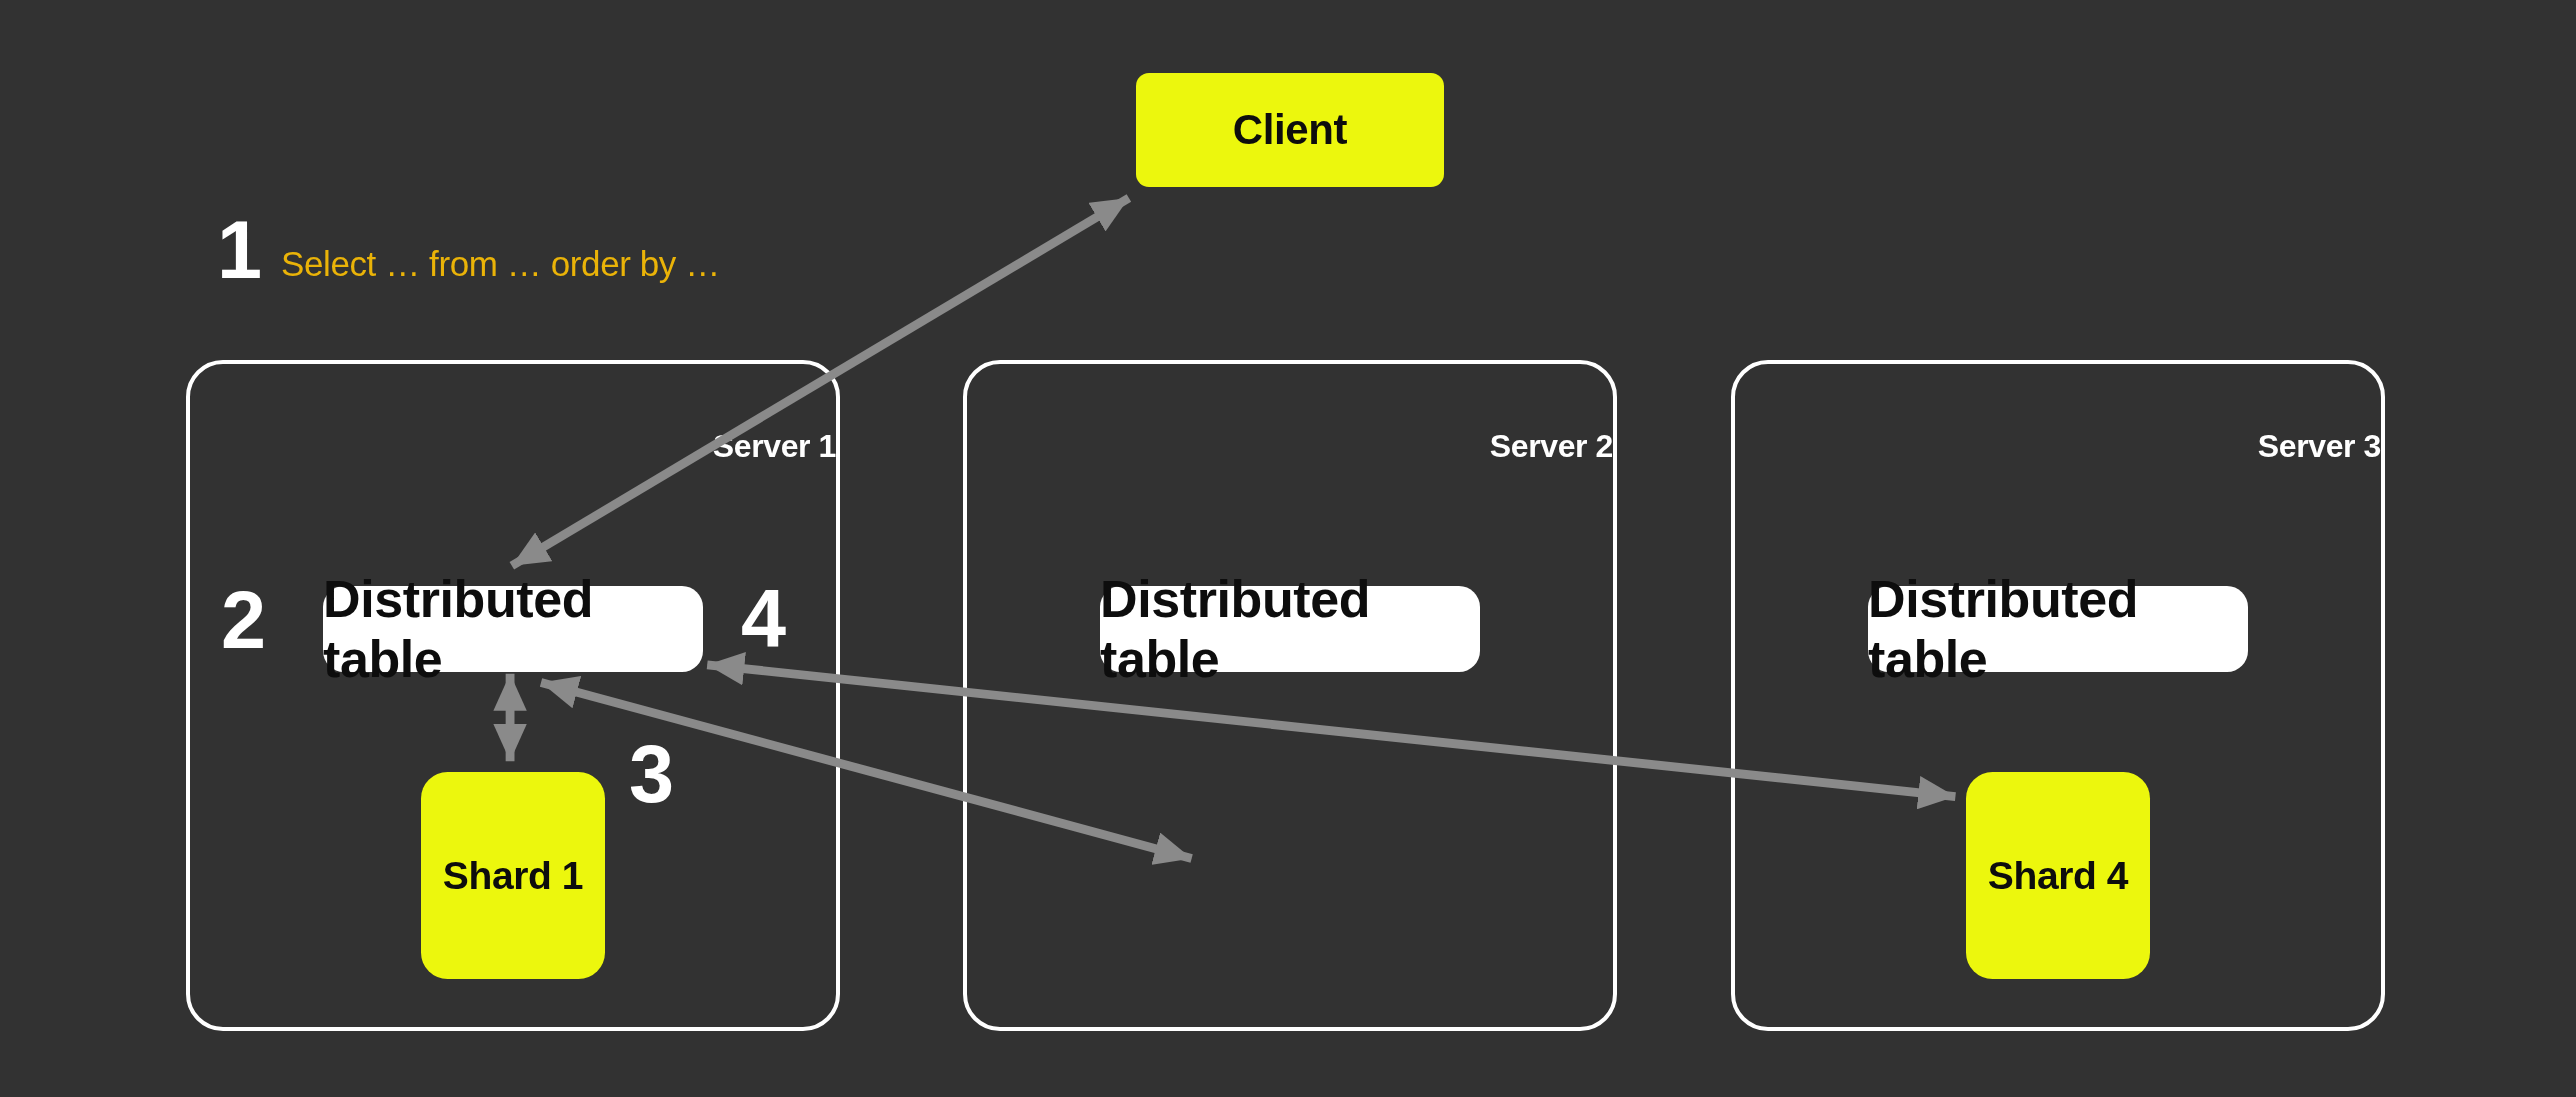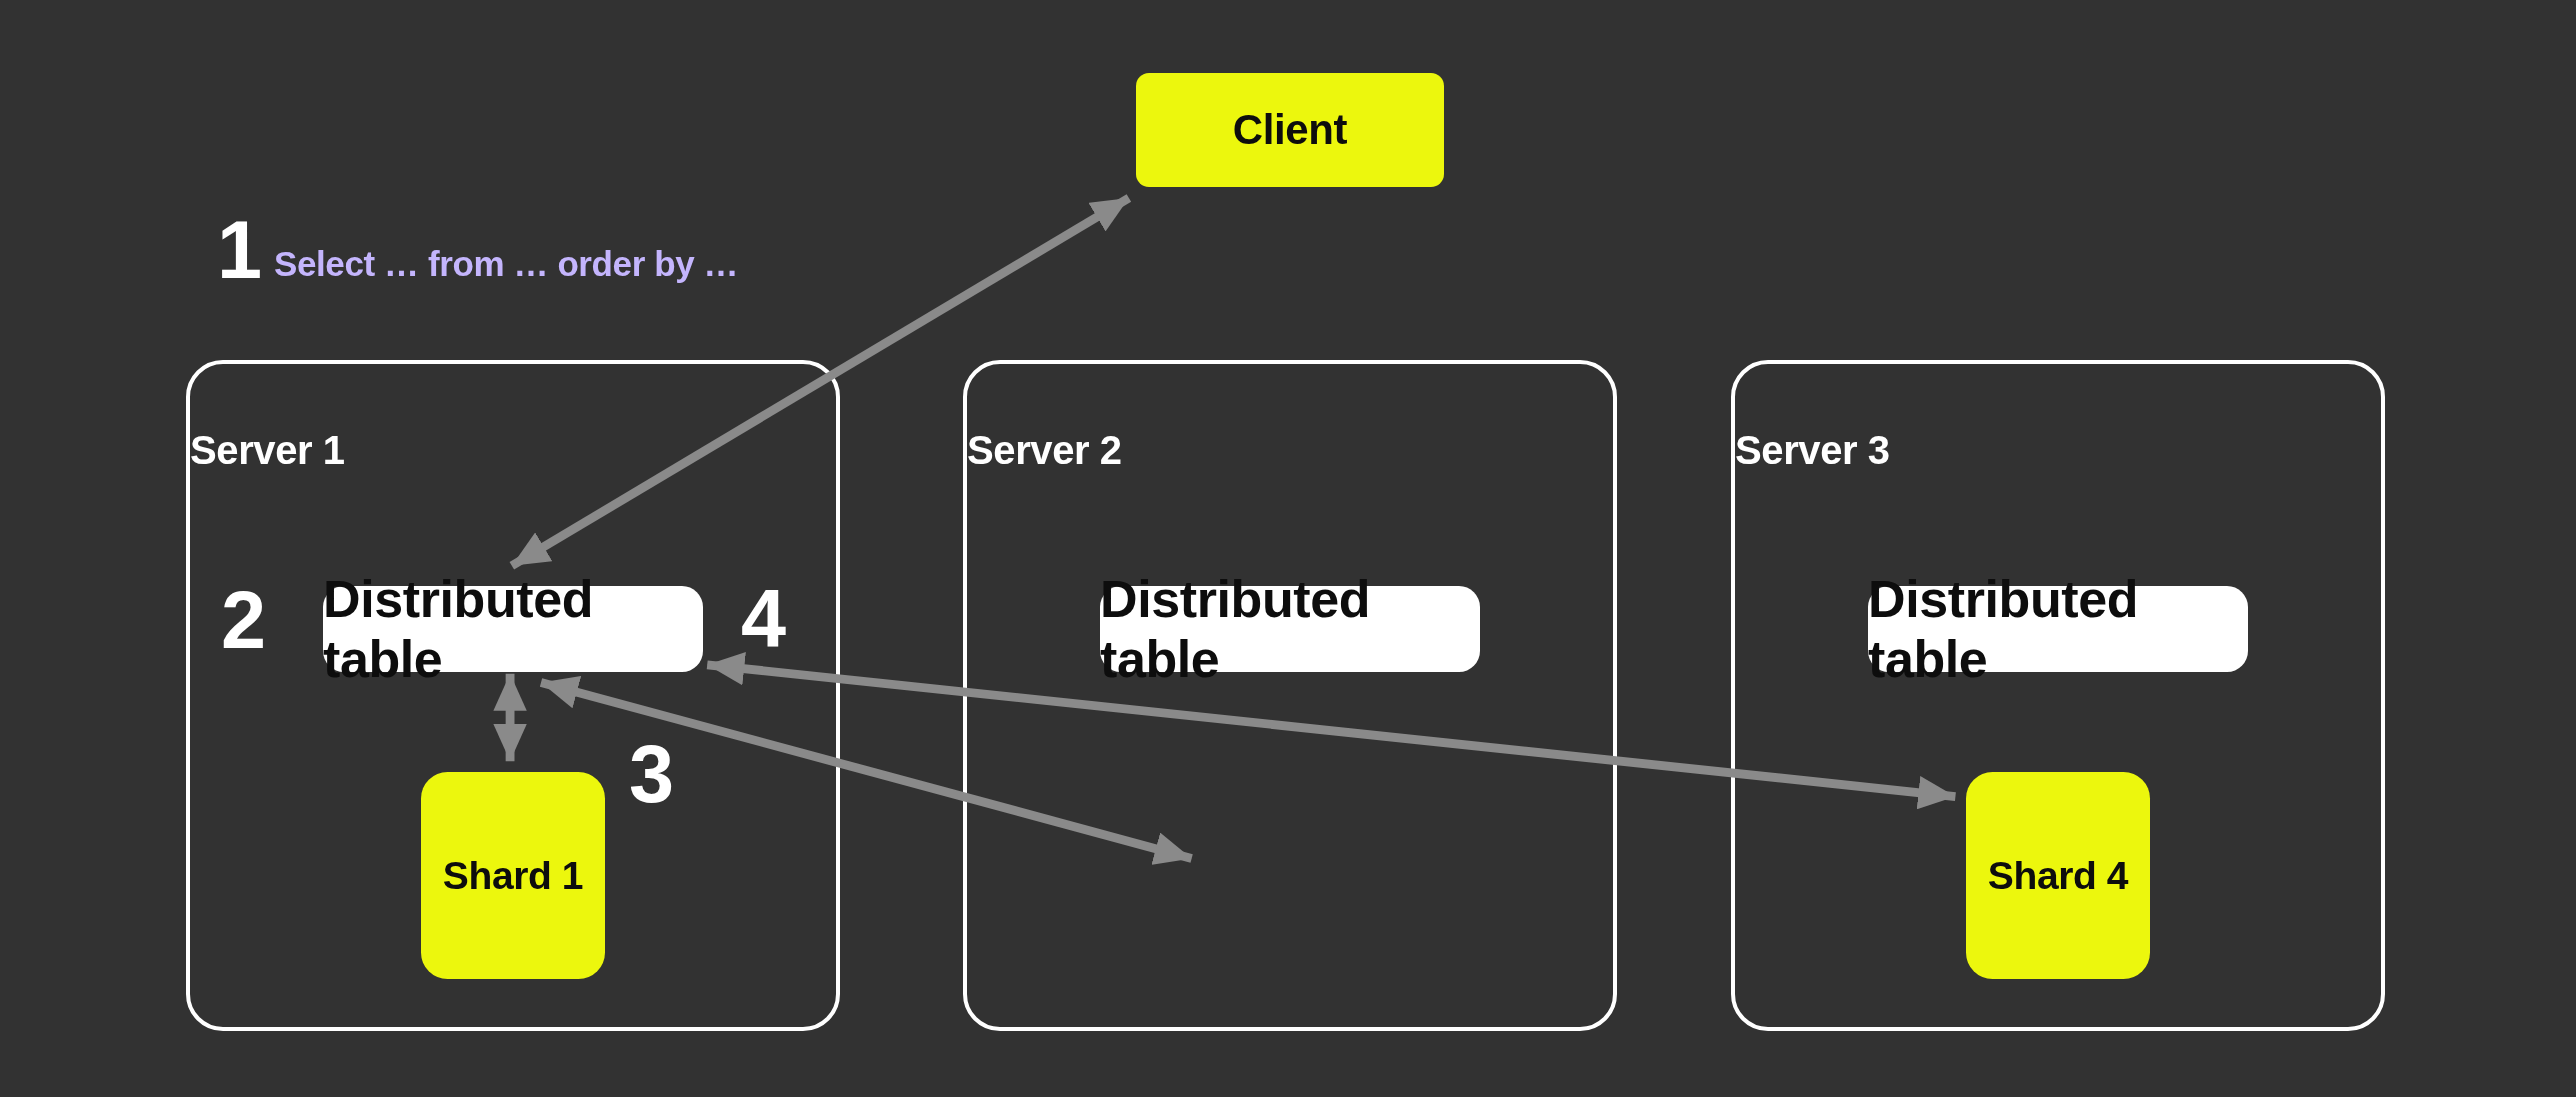--- a/index.html
+++ b/index.html
@@ -62,46 +62,46 @@
     line-height: 1;
     z-index: 25;
     letter-spacing: -1.8px;
   }
   .step-1 { left: 217px; top: 210px; }
   .step-2 { left: 221px; top: 580px; }
   .step-3 { left: 629px; top: 734px; }
   .step-4 { left: 741px; top: 578px; }
   .query-text {
     position: absolute;
-    left: 274px; top: 244px;
-    color: #c4b5fd;
+    left: 281px; top: 244px;
+    color: #eab308;
     font-size: 35px;
-    font-weight: 700;
+    font-weight: 400;
     letter-spacing: -0.4px;
     z-index: 25;
   }
 
   
   .server {
     position: absolute;
     top: 360px;
     width: 654px; height: 671px;
     border: 4.4px solid var(--white);
     border-radius: 37px;
     z-index: 10;
   }
   .server-1 { left: 186px; }
   .server-2 { left: 963px; }
   .server-3 { left: 1731px; }
   .server-title {
     position: absolute;
     top: 64px; left: 0; width: 100%;
-    text-align: left;
+    text-align: right;
     color: var(--white);
-    font-size: 40px;
+    font-size: 32px;
     font-weight: 700;
     letter-spacing: -0.4px;
   }
   .dist-table {
     position: absolute;
     top: 222px; left: 50%;
     transform: translateX(-50%);
     width: 380px; height: 86px;
     background: var(--white);
     border-radius: 21px;

